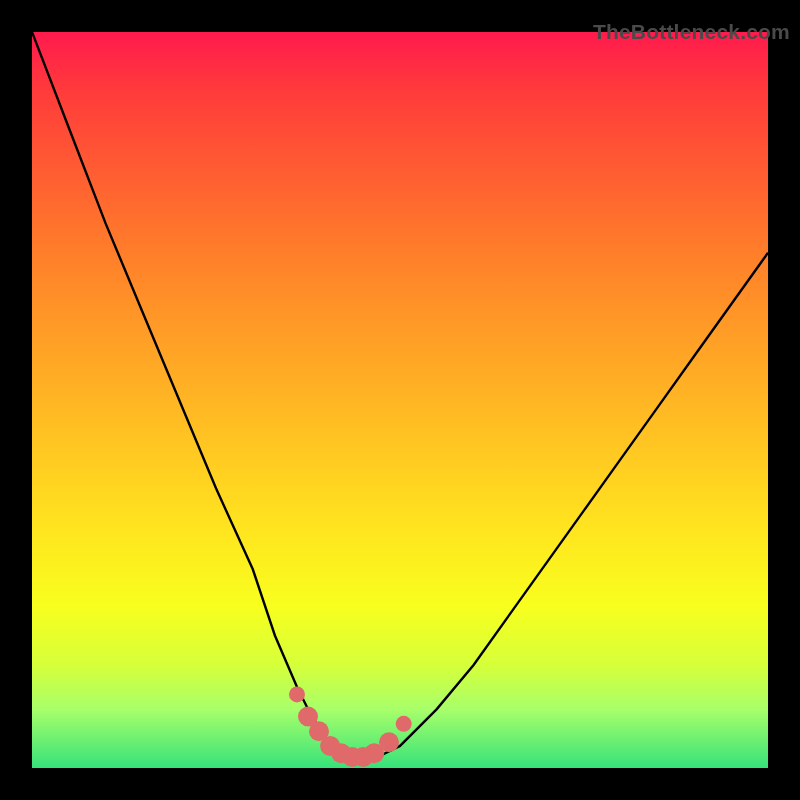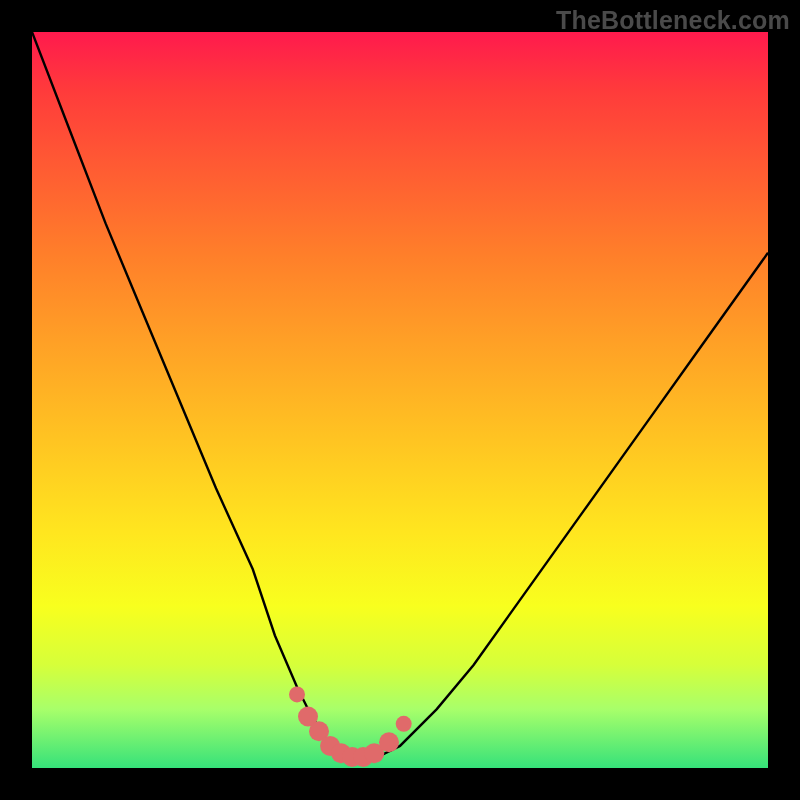--- a/index.html
+++ b/index.html
@@ -33,24 +33,24 @@
       #ffa026 42%,
       #ffc322 55%,
       #ffe61f 68%,
       #f8ff1e 78%,
       #d6ff3a 86%,
       #a8ff6a 92%,
       #36e27a 100%);
   }
   .watermark {
     position: absolute;
-    top: 6px;
+    top: 20px;
     right: 10px;
     color: #4a4a4a;
-    font-size: 25px;
+    font-size: 21px;
     font-weight: 600;
     letter-spacing: 0.2px;
     z-index: 5;
   }
   svg.curve {
     position: absolute;
     top: 32px;
     left: 32px;
     width: 736px;
     height: 736px;

